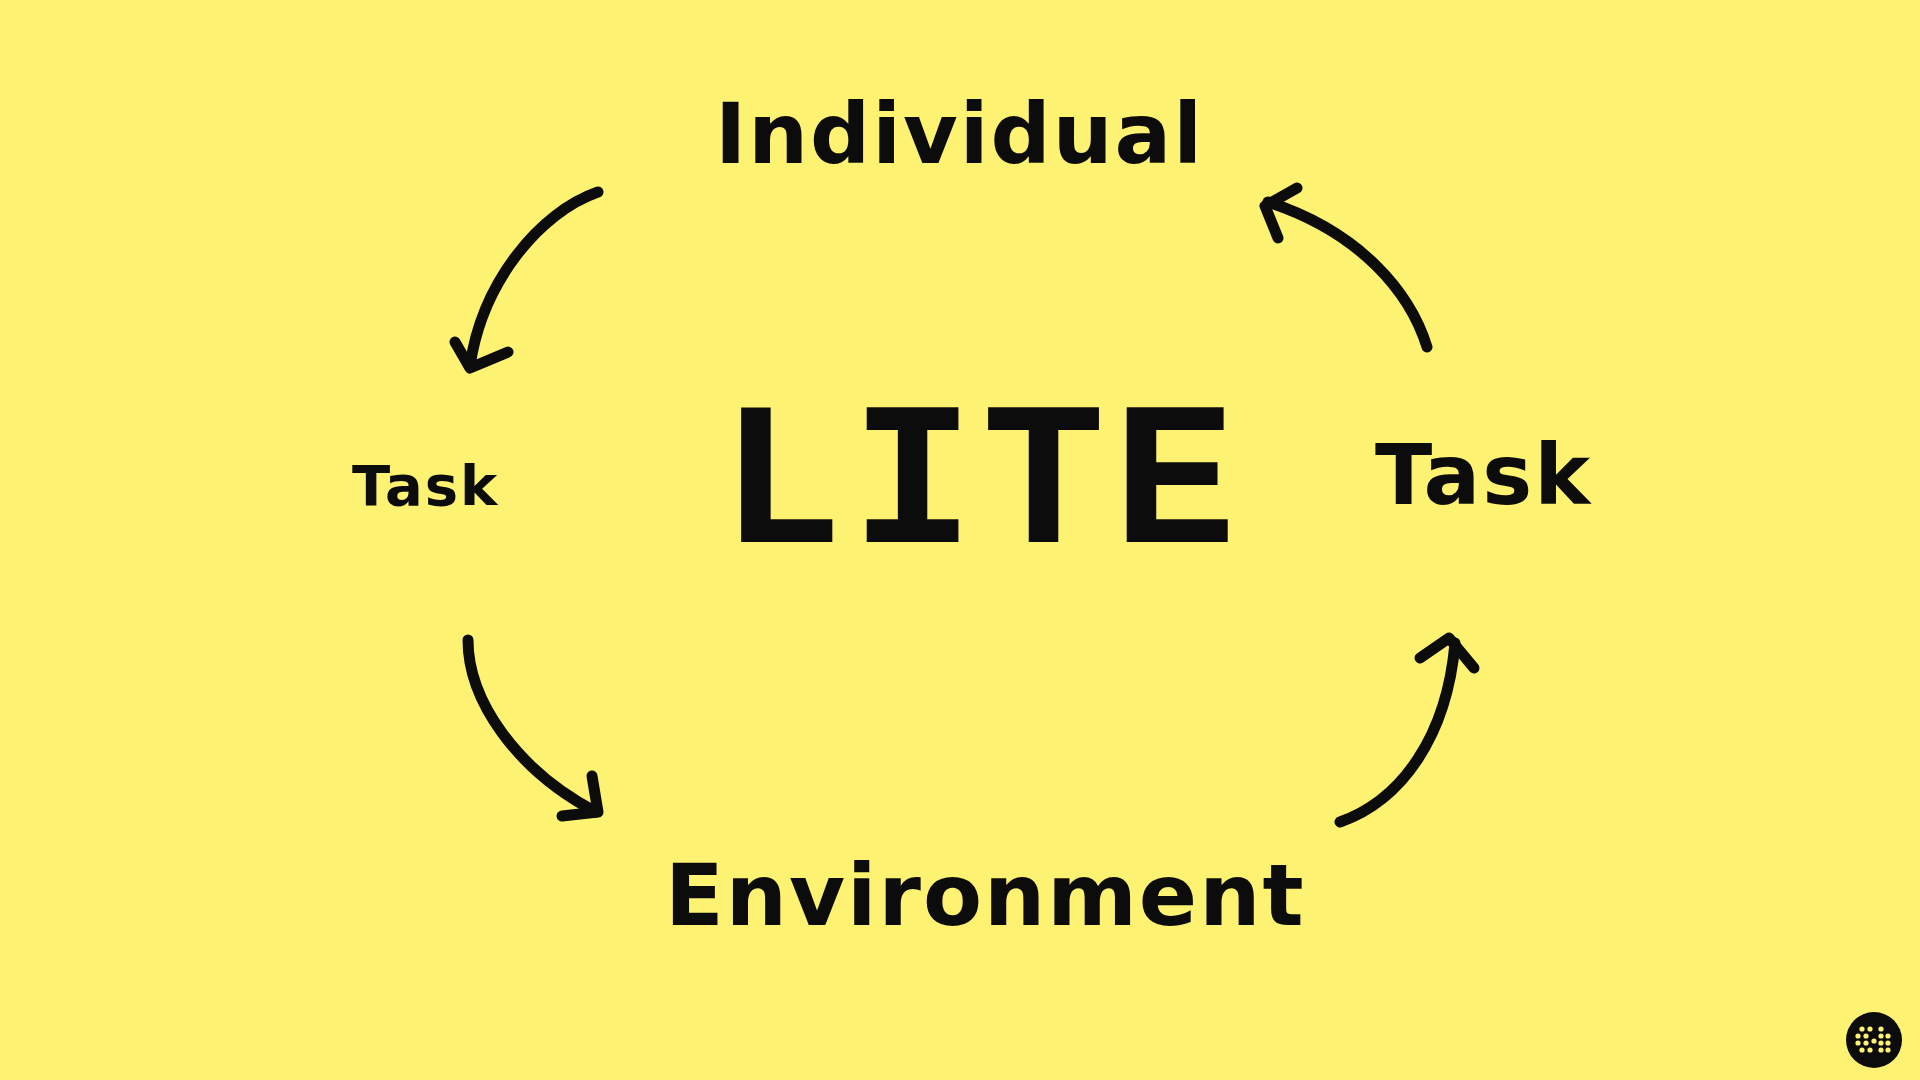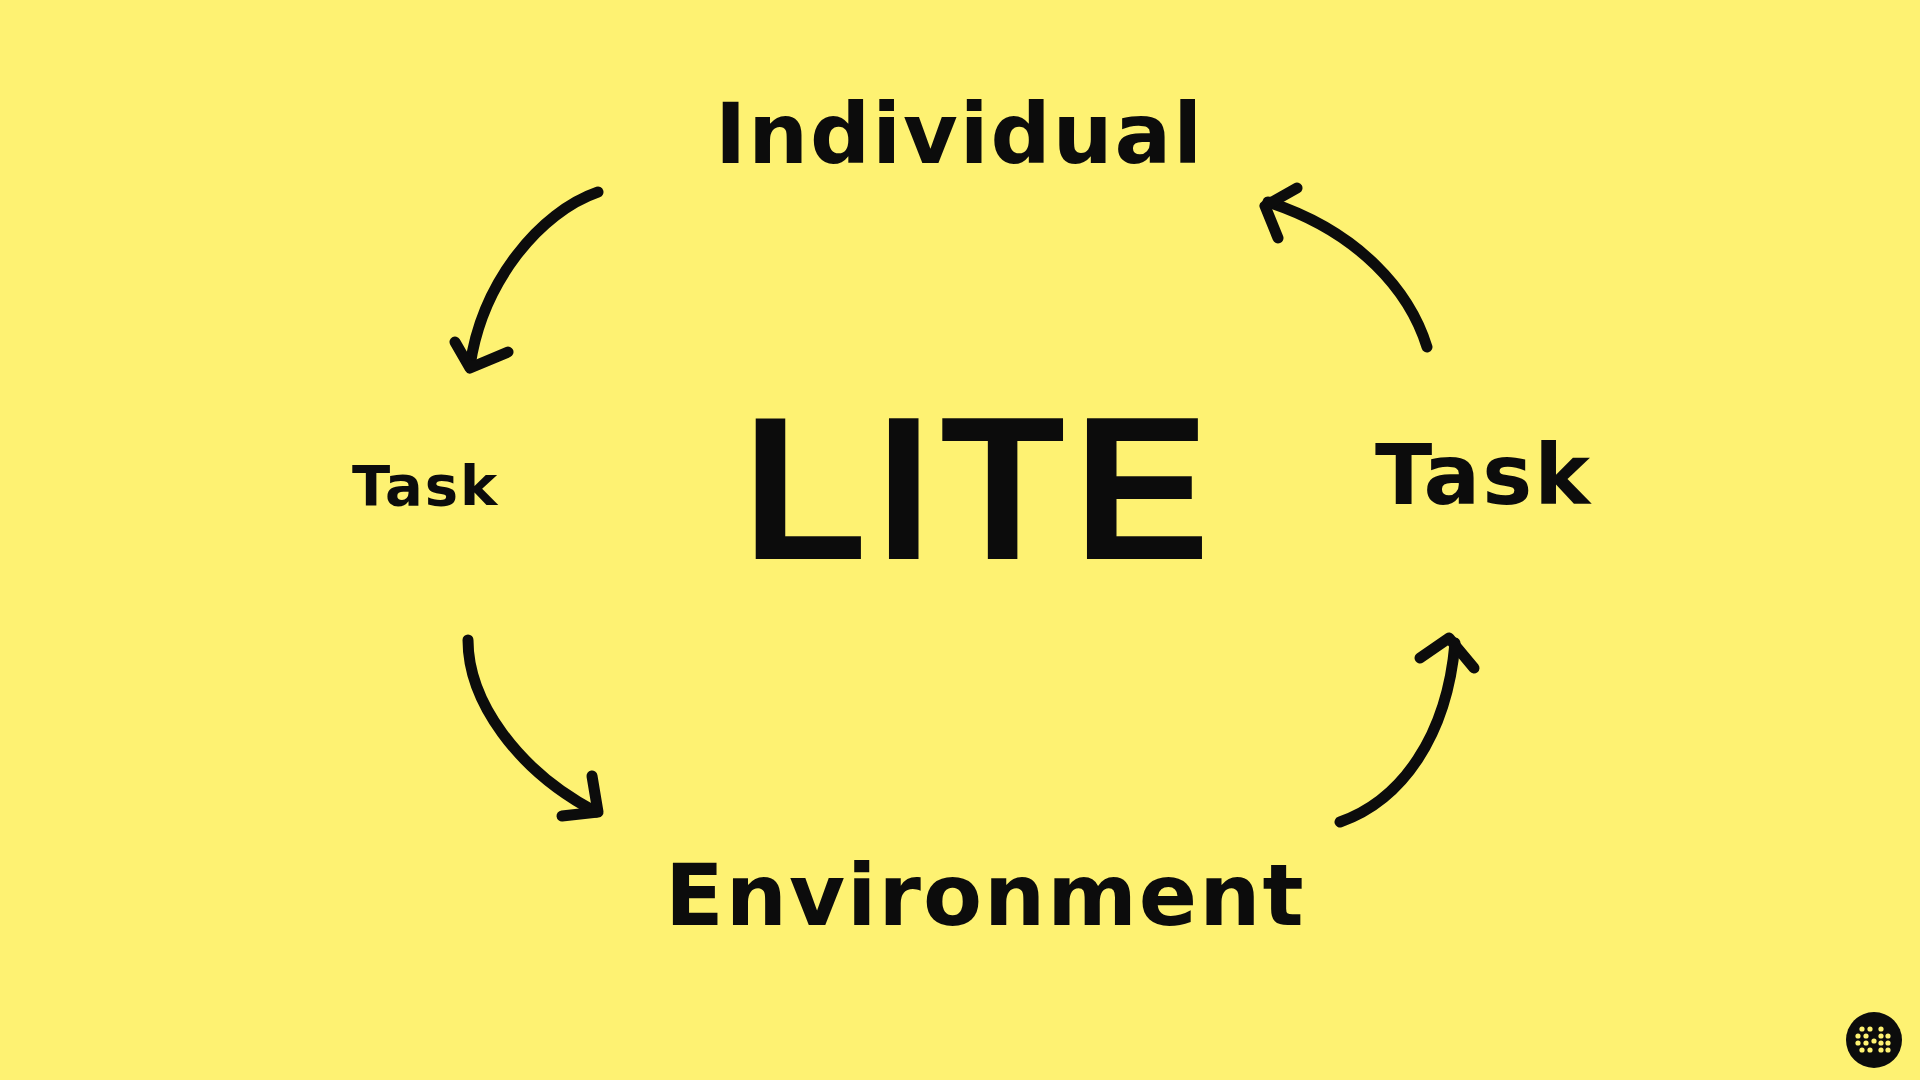--- a/index.html
+++ b/index.html
@@ -44,24 +44,24 @@
       font-size: 84px;
     }
     .label-environment {
       left: 665px; top: 852px;
       width: 590px;
       text-align: center;
       font-size: 86px;
     }
     .center-title {
       position: absolute;
-      left: 740px; top: 385px;
+      left: 720px; top: 385px;
       width: 480px;
       text-align: center;
-      font-family: Liberation Sans, sans-serif;
+      font-family: Liberation Mono, monospace;
       font-weight: bold;
       font-size: 205px;
       line-height: 1;
       letter-spacing: 8px;
       color: #0c0c0c;
     }
     svg.arrows {
       position: absolute;
       left: 0; top: 0;
       width: 1920px; height: 1080px;

